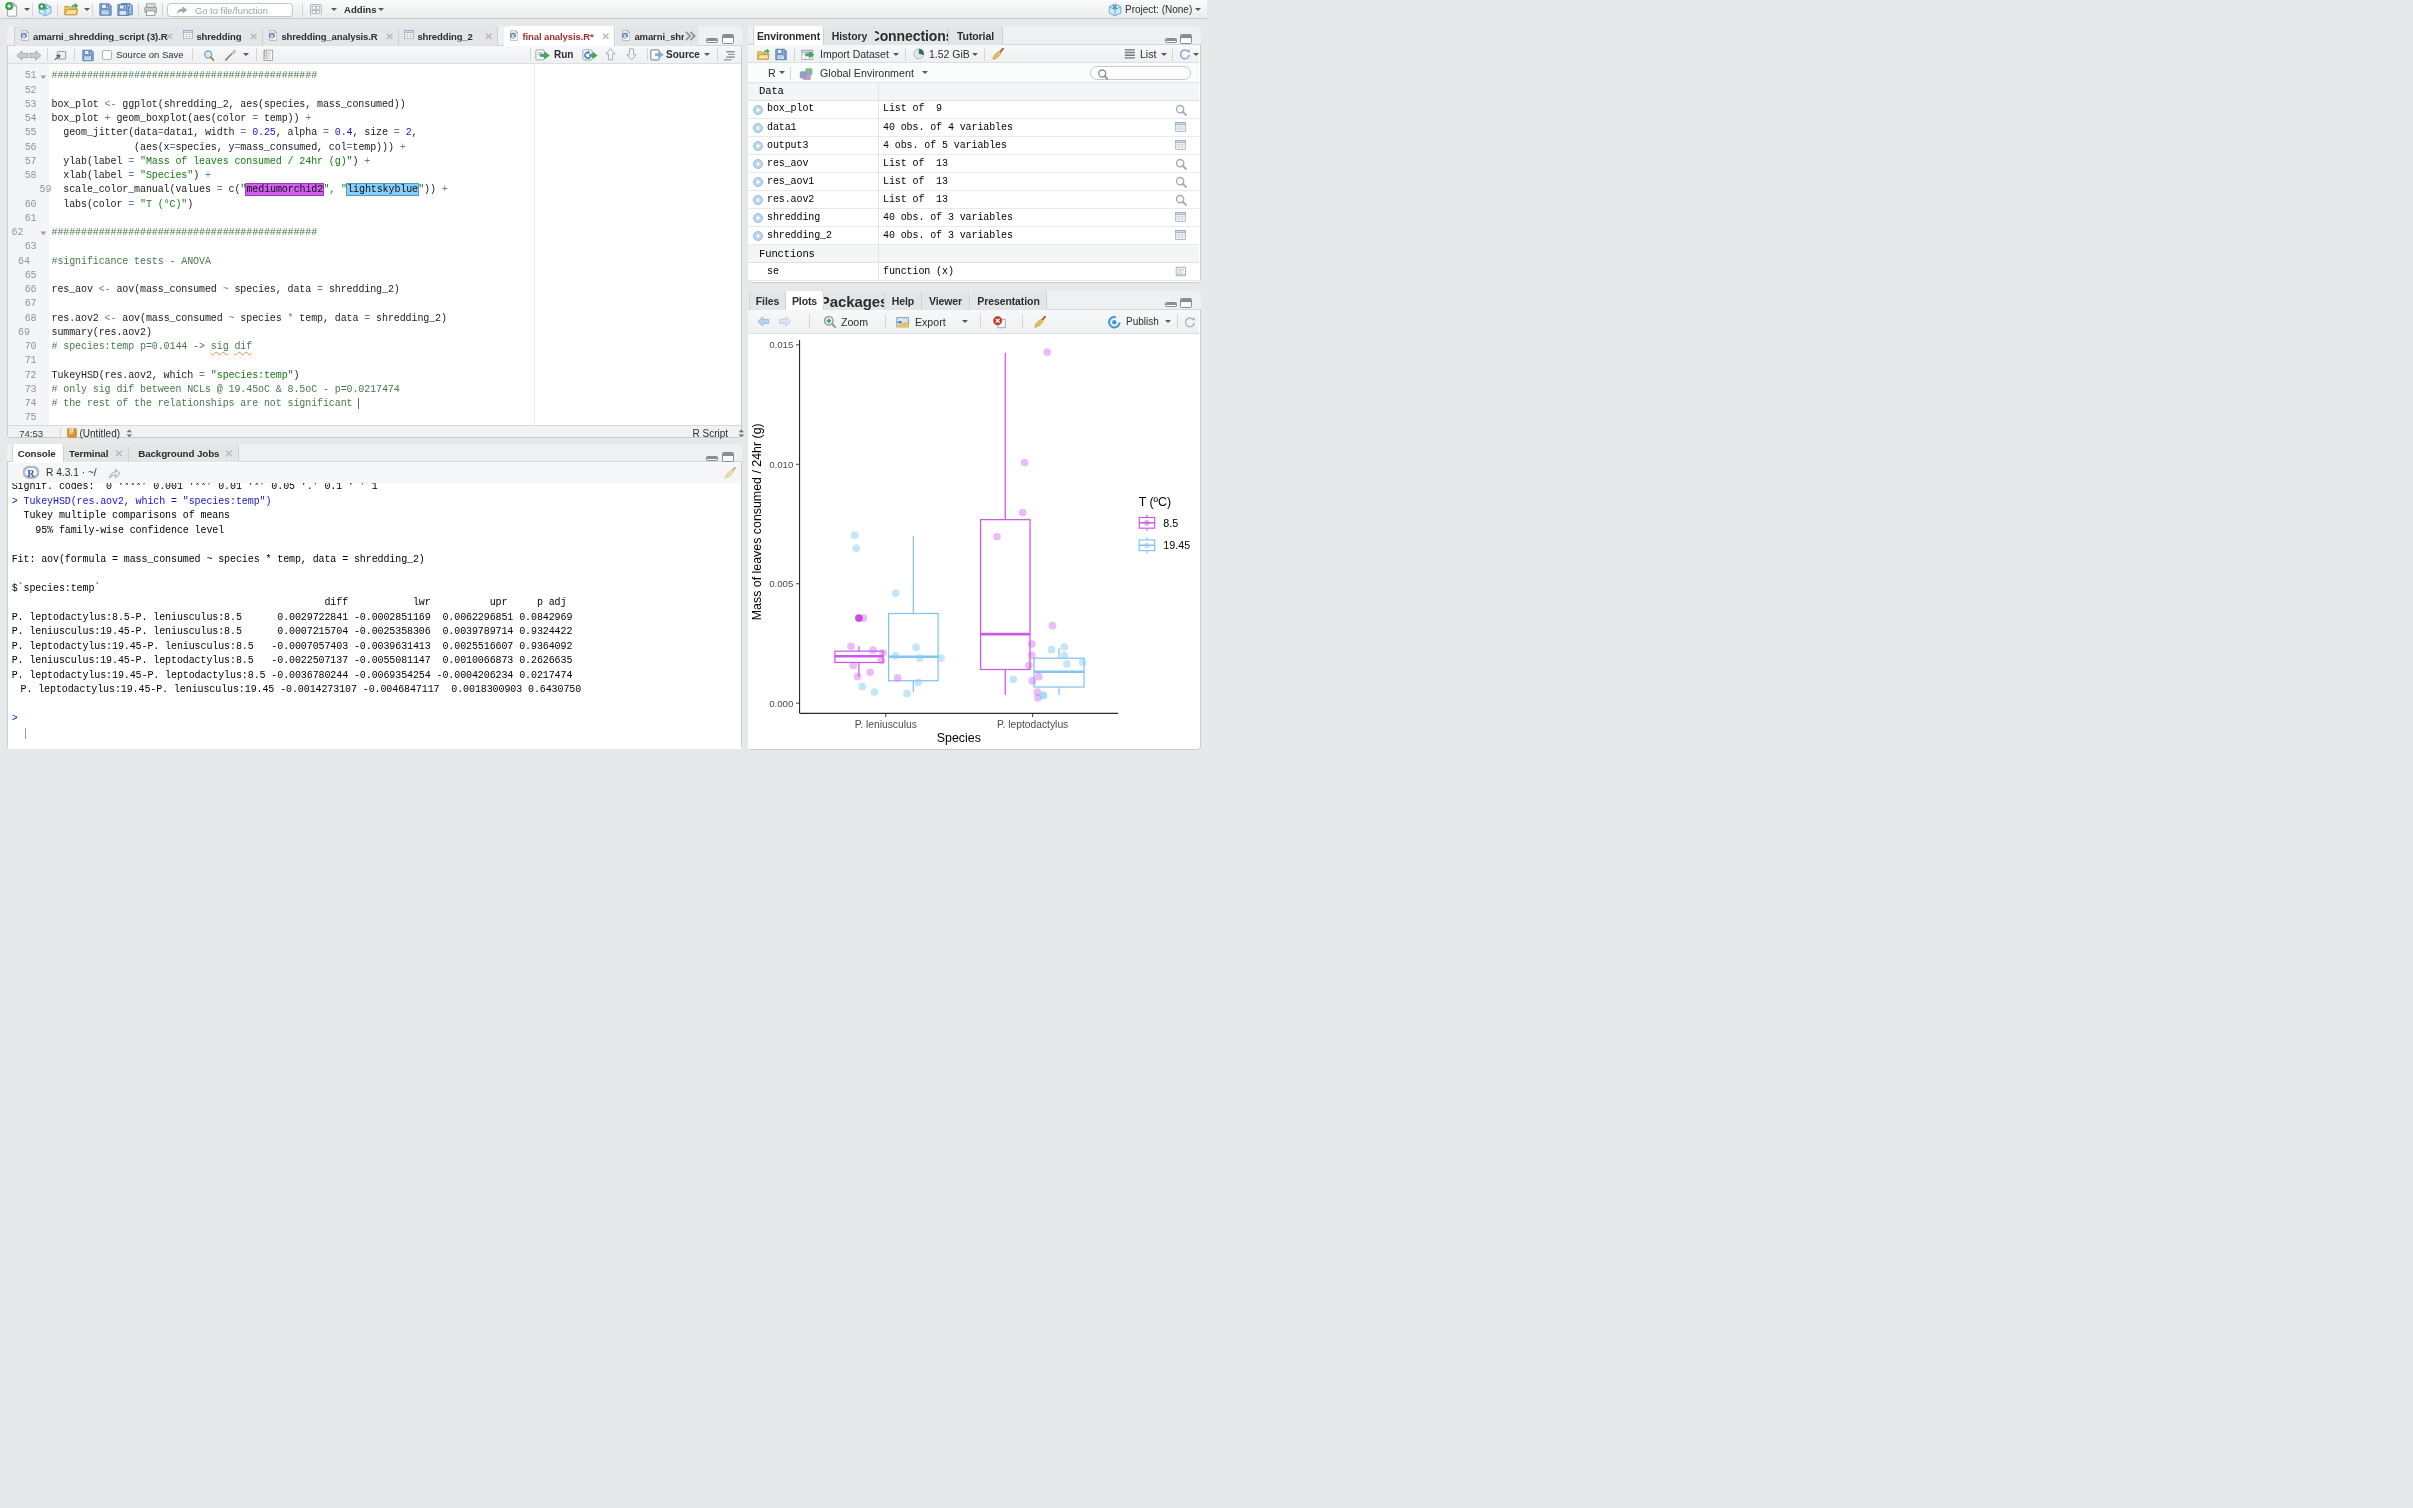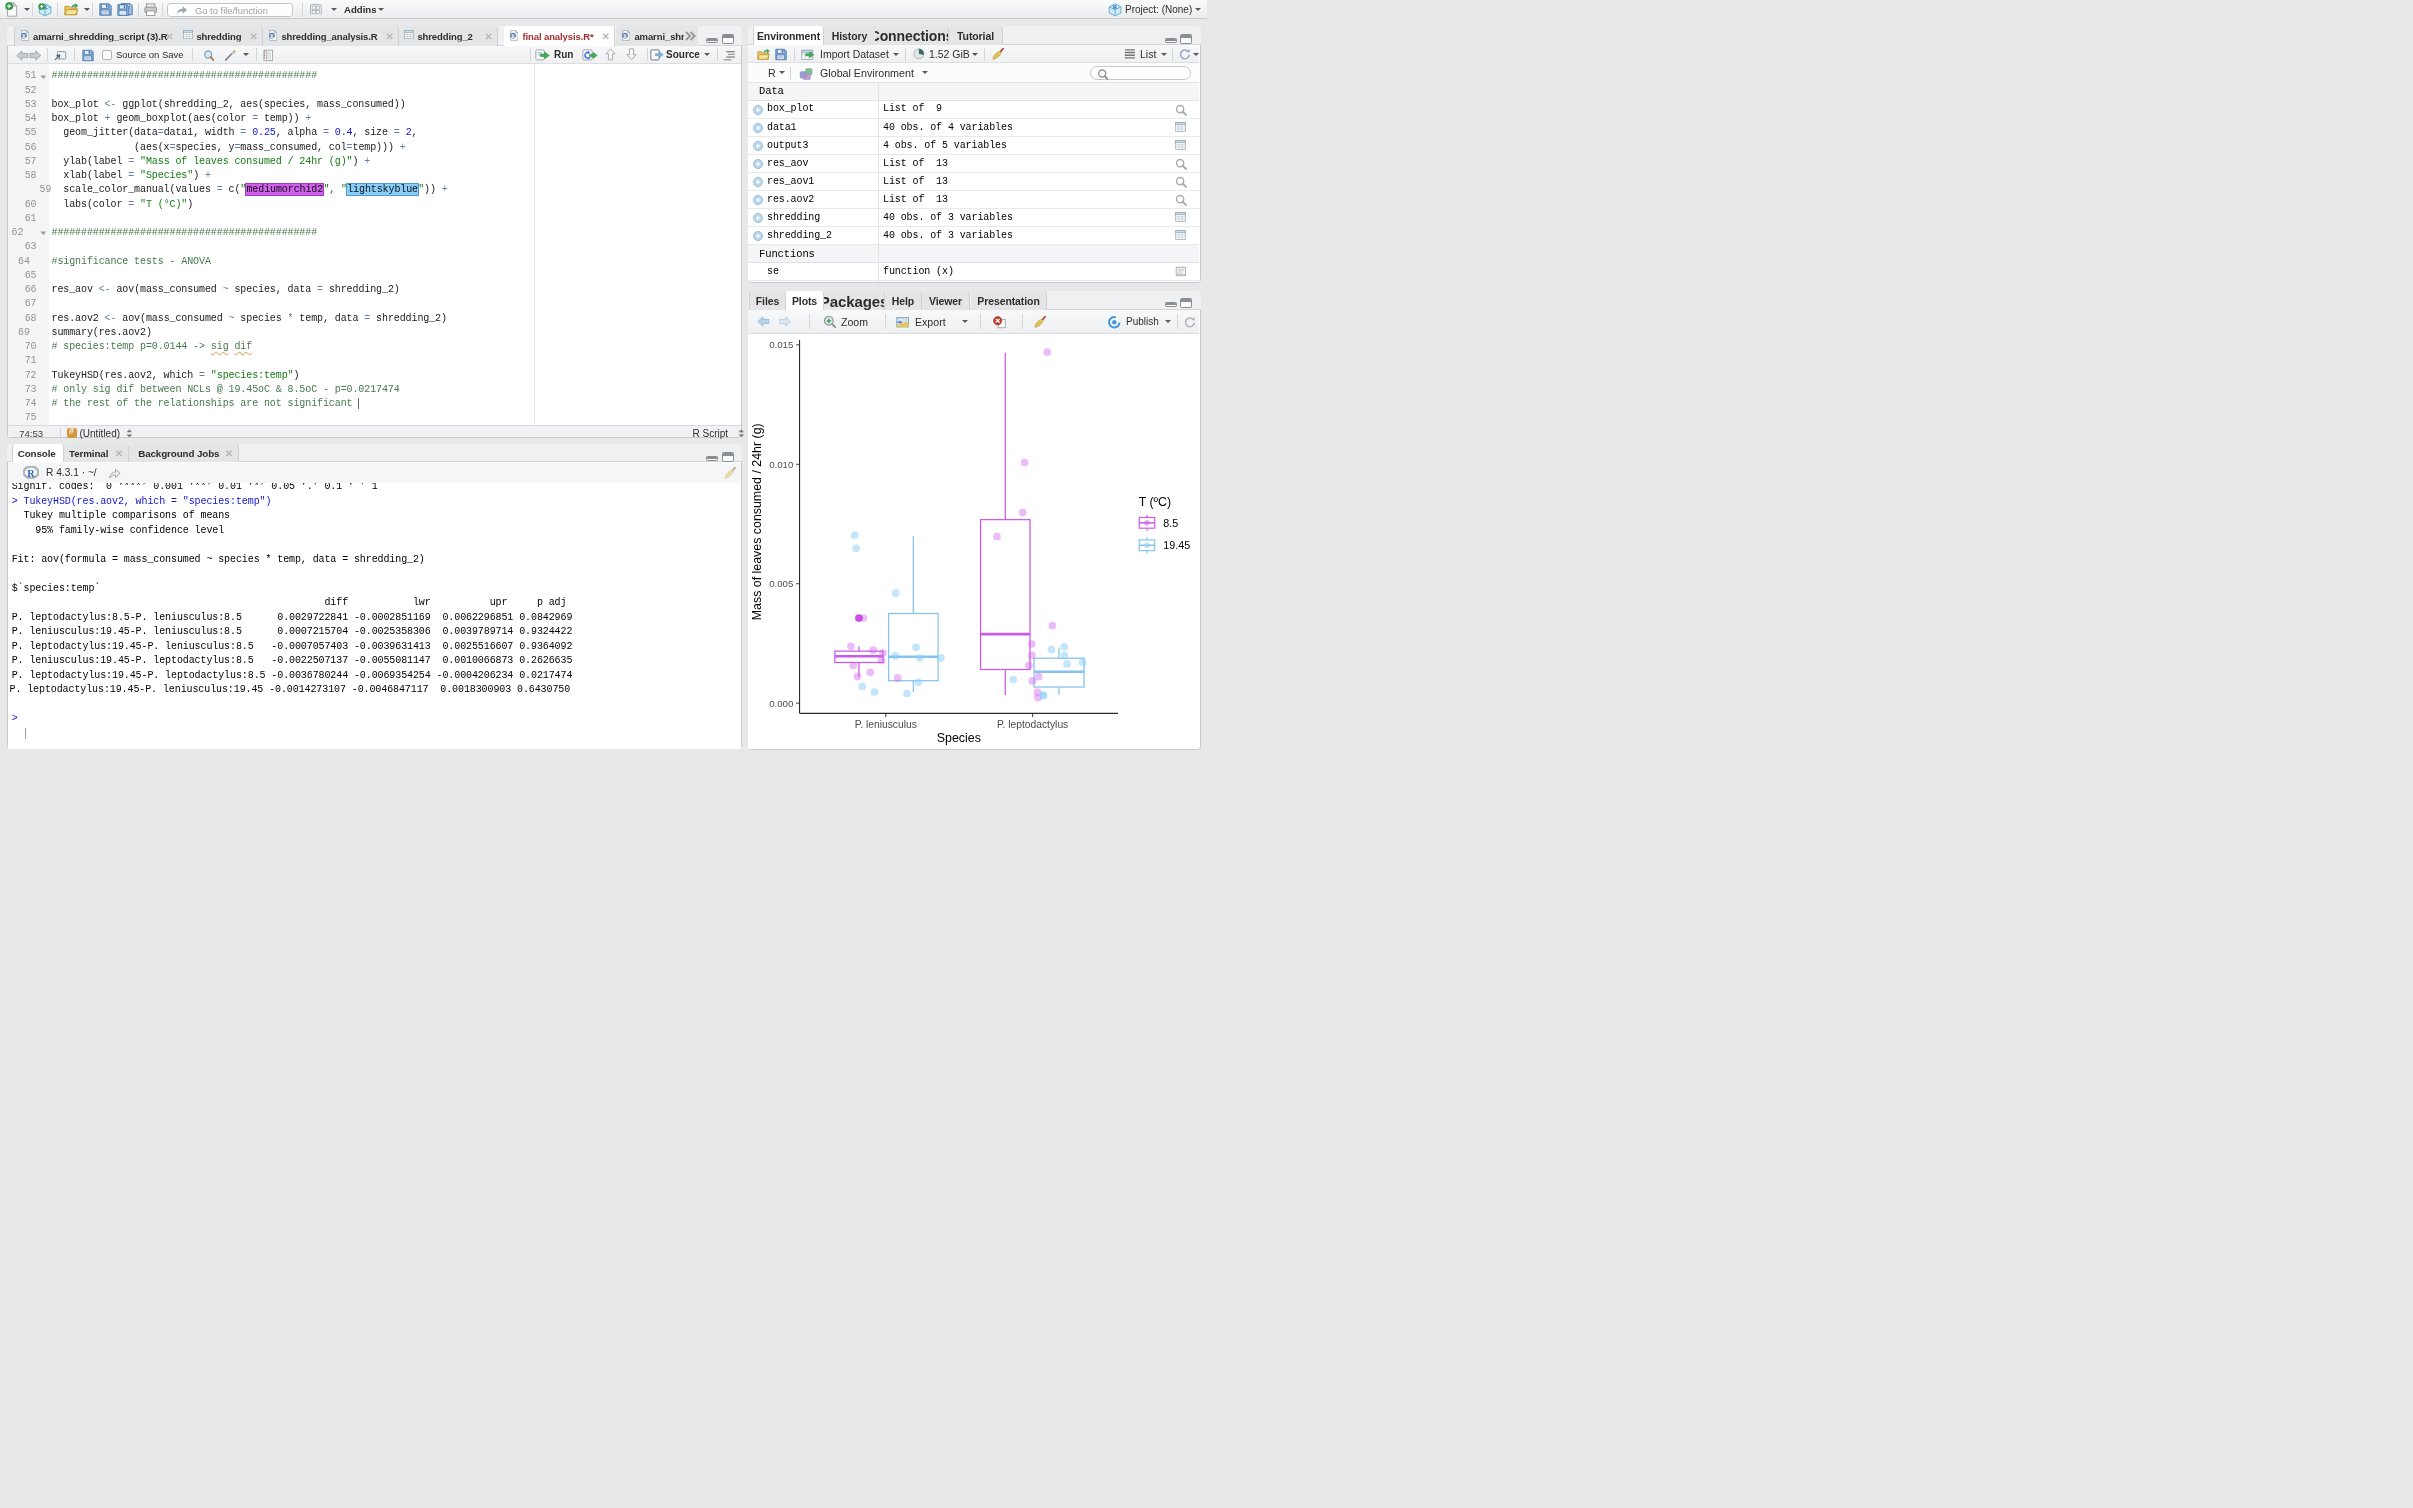--- a/index.html
+++ b/index.html
@@ -361,21 +361,21 @@
     <pre class="abs mono" style="left:4.2px;top:55px;line-height:14.5px;color:#000"></pre>
     <pre class="abs mono" style="left:4.2px;top:70px;line-height:14.5px;color:#000">Fit: aov(formula = mass_consumed ~ species * temp, data = shredding_2)</pre>
     <pre class="abs mono" style="left:4.2px;top:84px;line-height:14.5px;color:#000"></pre>
     <pre class="abs mono" style="left:4.2px;top:99px;line-height:14.5px;color:#000">$`species:temp`</pre>
     <pre class="abs mono" style="left:4.2px;top:113px;line-height:14.5px;color:#000">                                                     diff           lwr          upr     p adj</pre>
     <pre class="abs mono" style="left:4.2px;top:128px;line-height:14.5px;color:#000">P. leptodactylus:8.5-P. leniusculus:8.5      0.0029722841 -0.0002851169  0.0062296851 0.0842969</pre>
     <pre class="abs mono" style="left:4.2px;top:142px;line-height:14.5px;color:#000">P. leniusculus:19.45-P. leniusculus:8.5      0.0007215704 -0.0025358306  0.0039789714 0.9324422</pre>
     <pre class="abs mono" style="left:4.2px;top:157px;line-height:14.5px;color:#000">P. leptodactylus:19.45-P. leniusculus:8.5   -0.0007057403 -0.0039631413  0.0025516607 0.9364092</pre>
     <pre class="abs mono" style="left:4.2px;top:171px;line-height:14.5px;color:#000">P. leniusculus:19.45-P. leptodactylus:8.5   -0.0022507137 -0.0055081147  0.0010066873 0.2626635</pre>
     <pre class="abs mono" style="left:4.2px;top:186px;line-height:14.5px;color:#000">P. leptodactylus:19.45-P. leptodactylus:8.5 -0.0036780244 -0.0069354254 -0.0004206234 0.0217474</pre>
-    <pre class="abs mono" style="left:2px;top:200px;line-height:14.5px;color:#000">P. leptodactylus:19.45-P. leniusculus:19.45 -0.0014273107 -0.0046847117  0.0018300903 0.6430750</pre>
+    <pre class="abs mono" style="left:13px;top:200px;line-height:14.5px;color:#000">P. leptodactylus:19.45-P. leniusculus:19.45 -0.0014273107 -0.0046847117  0.0018300903 0.6430750</pre>
     <pre class="abs mono" style="left:4.2px;top:215px;line-height:14.5px;color:#000"></pre>
     <pre class="abs mono" style="left:4.2px;top:229px;line-height:14.5px;color:#1316c8">&gt;</pre>
     <div class="abs" style="left:17px;top:245px;width:1.3px;height:11.3px;background:#9a9a9a"></div>
   </div>
 <div class="pane" style="left:748px;top:26px;width:453px;height:257px"></div>
 <div class="tabbar" style="left:748px;top:26px;width:453px;height:19.4px"></div>
 <div class="tab active first" style="left:753px;top:26px;width:71px;height:19.4px;">
     <div class="tablbl" style="left:50%;transform:translate(-50%,-50%);font-size:10.5px">Environment</div>
   </div>
 <div class="tab" style="left:824px;top:26px;width:52px;height:19.4px;">

